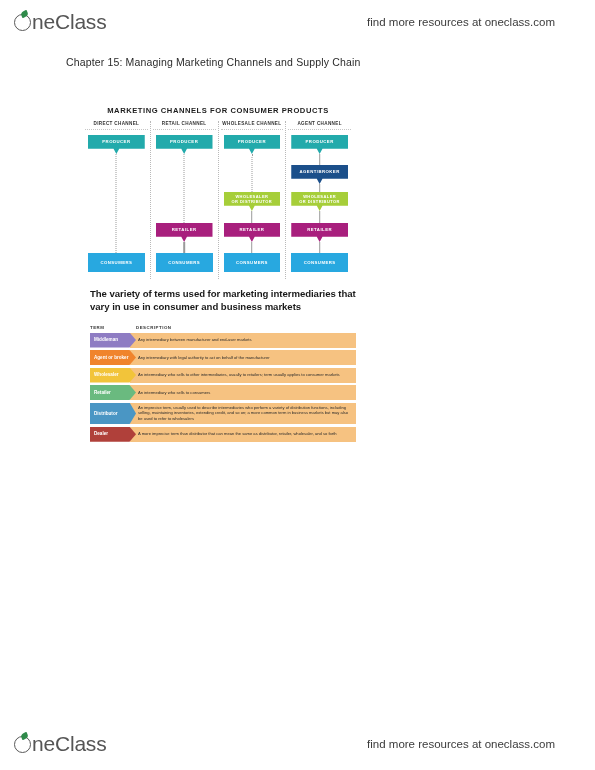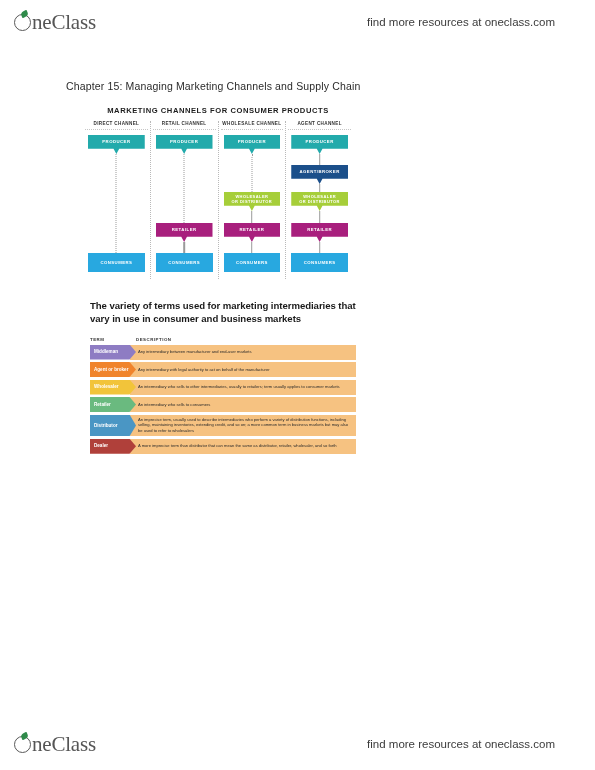--- a/index.html
+++ b/index.html
@@ -24,21 +24,21 @@
   .brand-bar.header { top: 4px; }
   .brand-bar.footer { bottom: 8px; }
 
   .logo {
     position: absolute;
     left: 14px;
     display: flex;
     align-items: baseline;
     font-size: 21px;
     color: #4a4a4a;
-    font-family: Liberation Serif, serif;
+    font-family: Liberation Sans, sans-serif;
     letter-spacing: -0.2px;
   }
   .logo-o {
     position: relative;
     display: inline-block;
     width: 17px; height: 17px;
     border: 1.6px solid #595959;
     border-radius: 50%;
     margin-right: 1px;
     top: 2px;
@@ -58,21 +58,21 @@
     right: 40px;
     font-size: 11.5px;
     color: #3b3b3b;
   }
 
   
   .page { position: absolute; top: 0; left: 0; width: 595px; height: 770px; }
 
   .chapter-title {
     position: absolute;
-    left: 66px; top: 80px;
+    left: 66px; top: 56px;
     font-size: 10.5px;
     color: #2b2b2b;
     letter-spacing: 0.15px;
   }
 
   
   .fig-channels {
     position: absolute;
     left: 83px; top: 106px;
     width: 270px; height: 182px;
@@ -143,21 +143,21 @@
   }
   .connector.dotted {
     background: none;
     border-left: 1.6px dotted #9a9a9a;
     width: 0;
   }
 
   
   .fig-terms {
     position: absolute;
-    left: 90px; top: 300px;
+    left: 90px; top: 288px;
     width: 266px;
   }
   .terms-heading {
     font-size: 9.6px;
     font-weight: bold;
     color: #1a1a1a;
     line-height: 1.33;
     margin-bottom: 11px;
     letter-spacing: -0.05px;
   }

